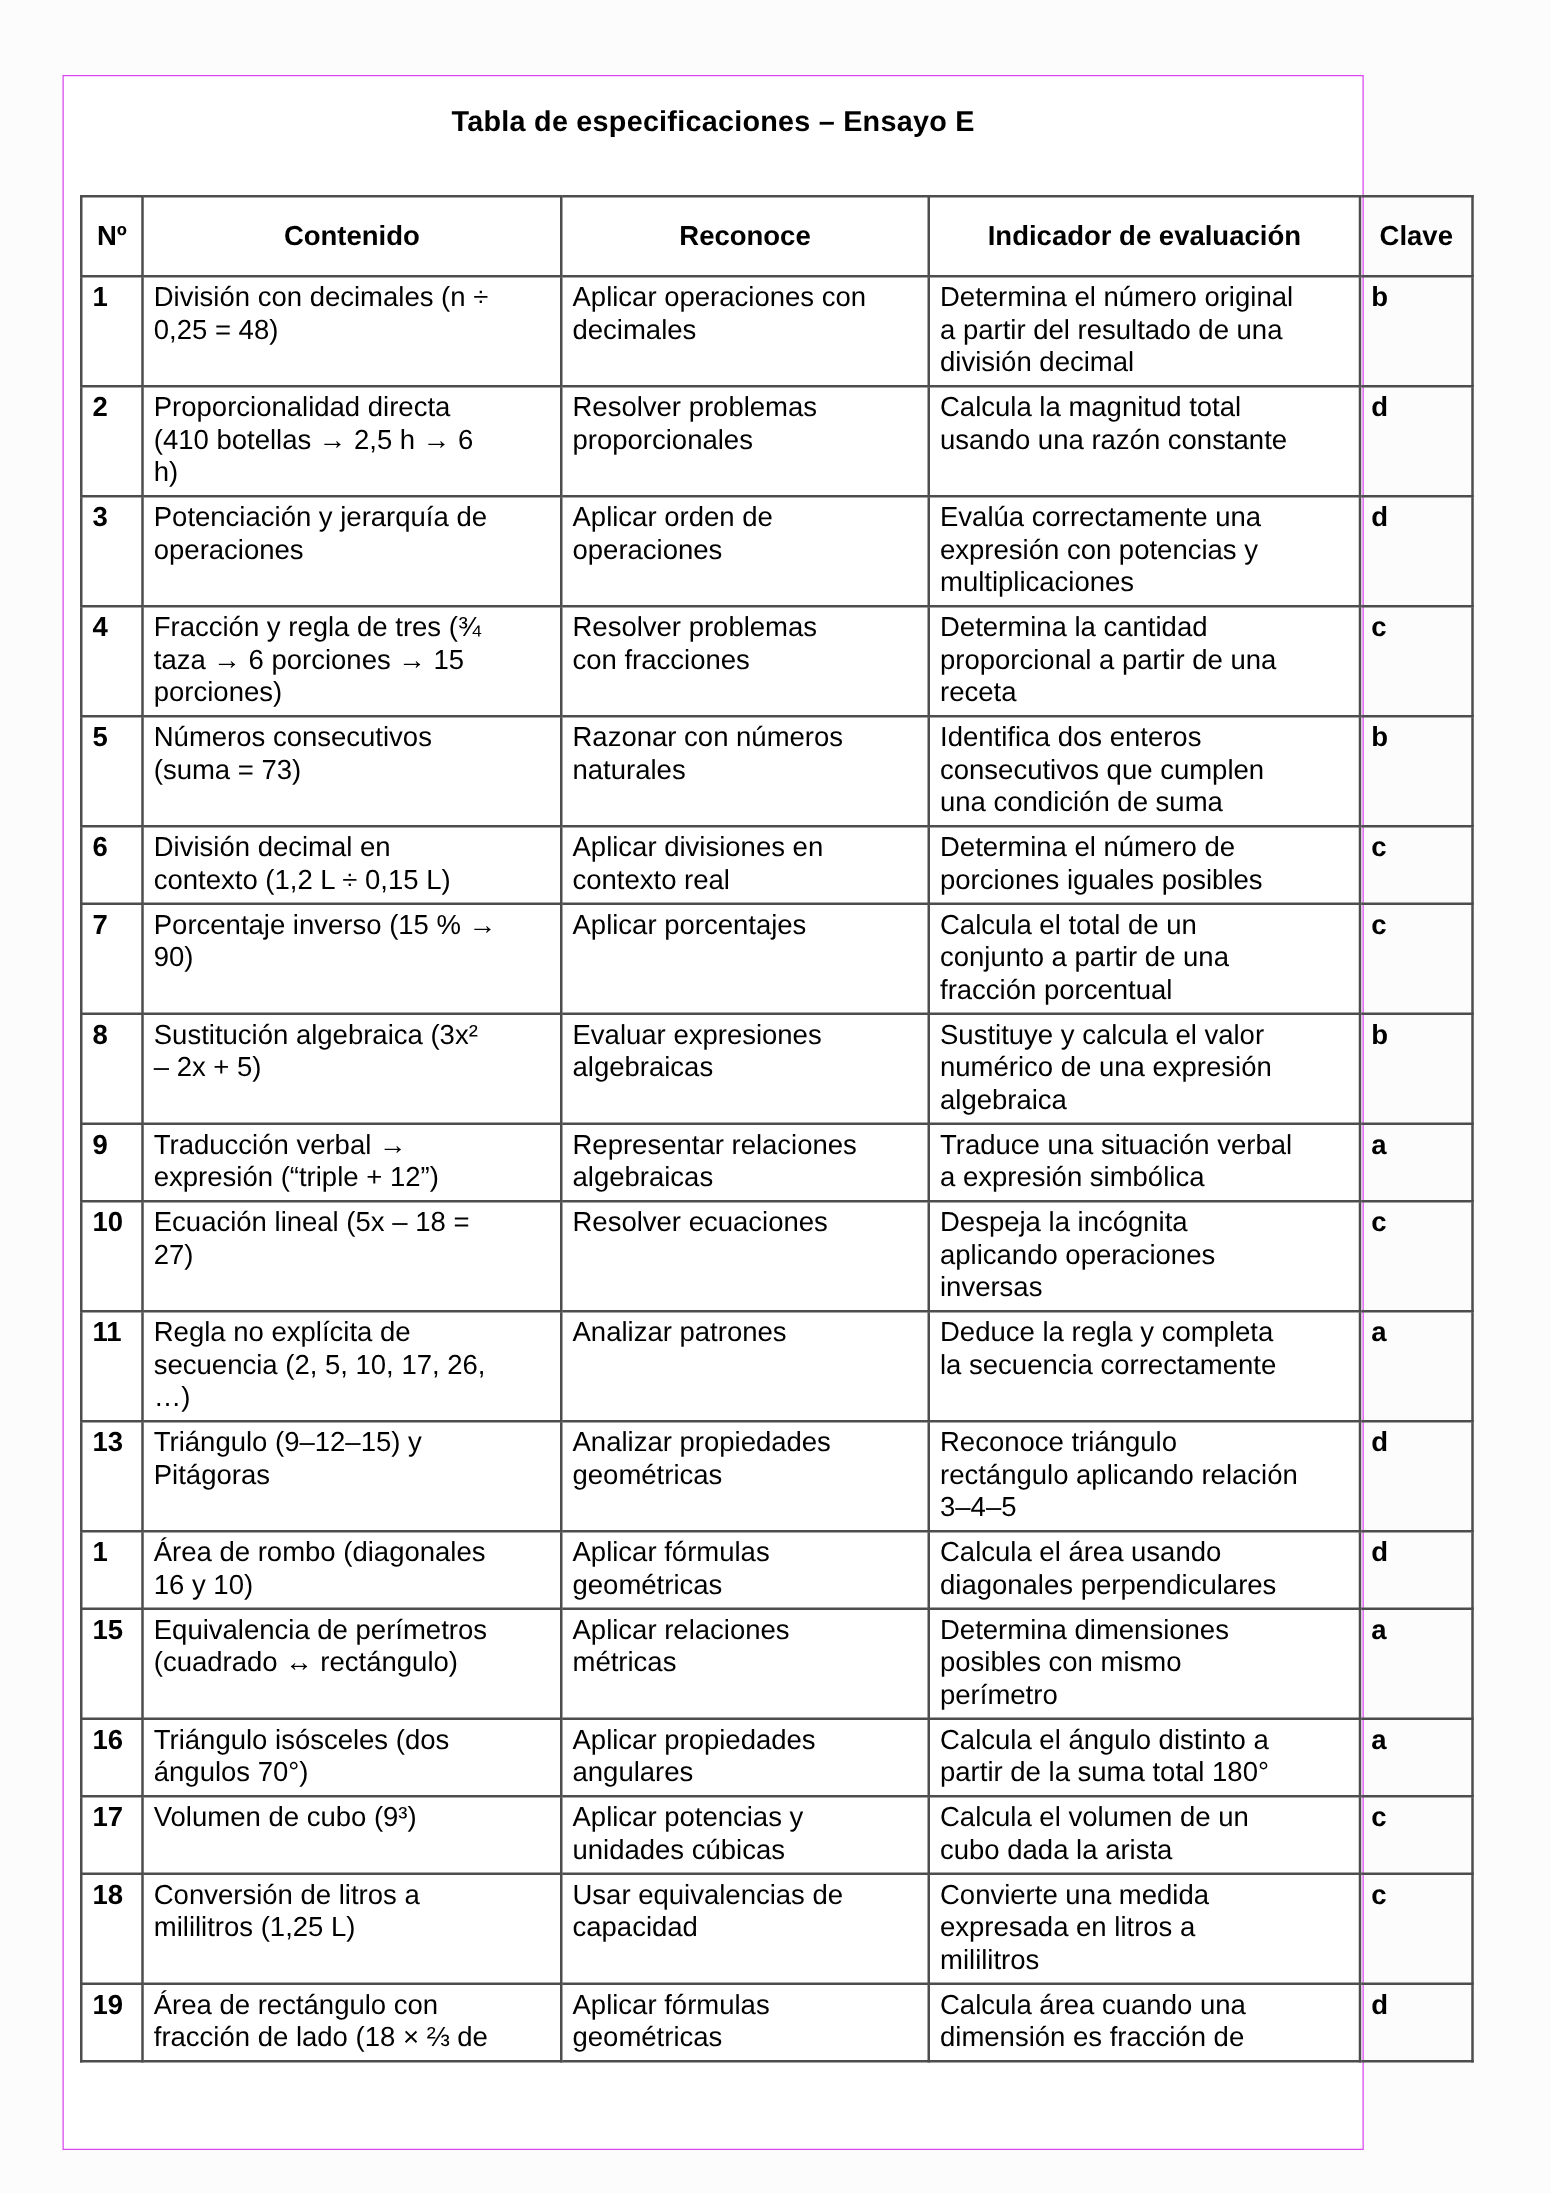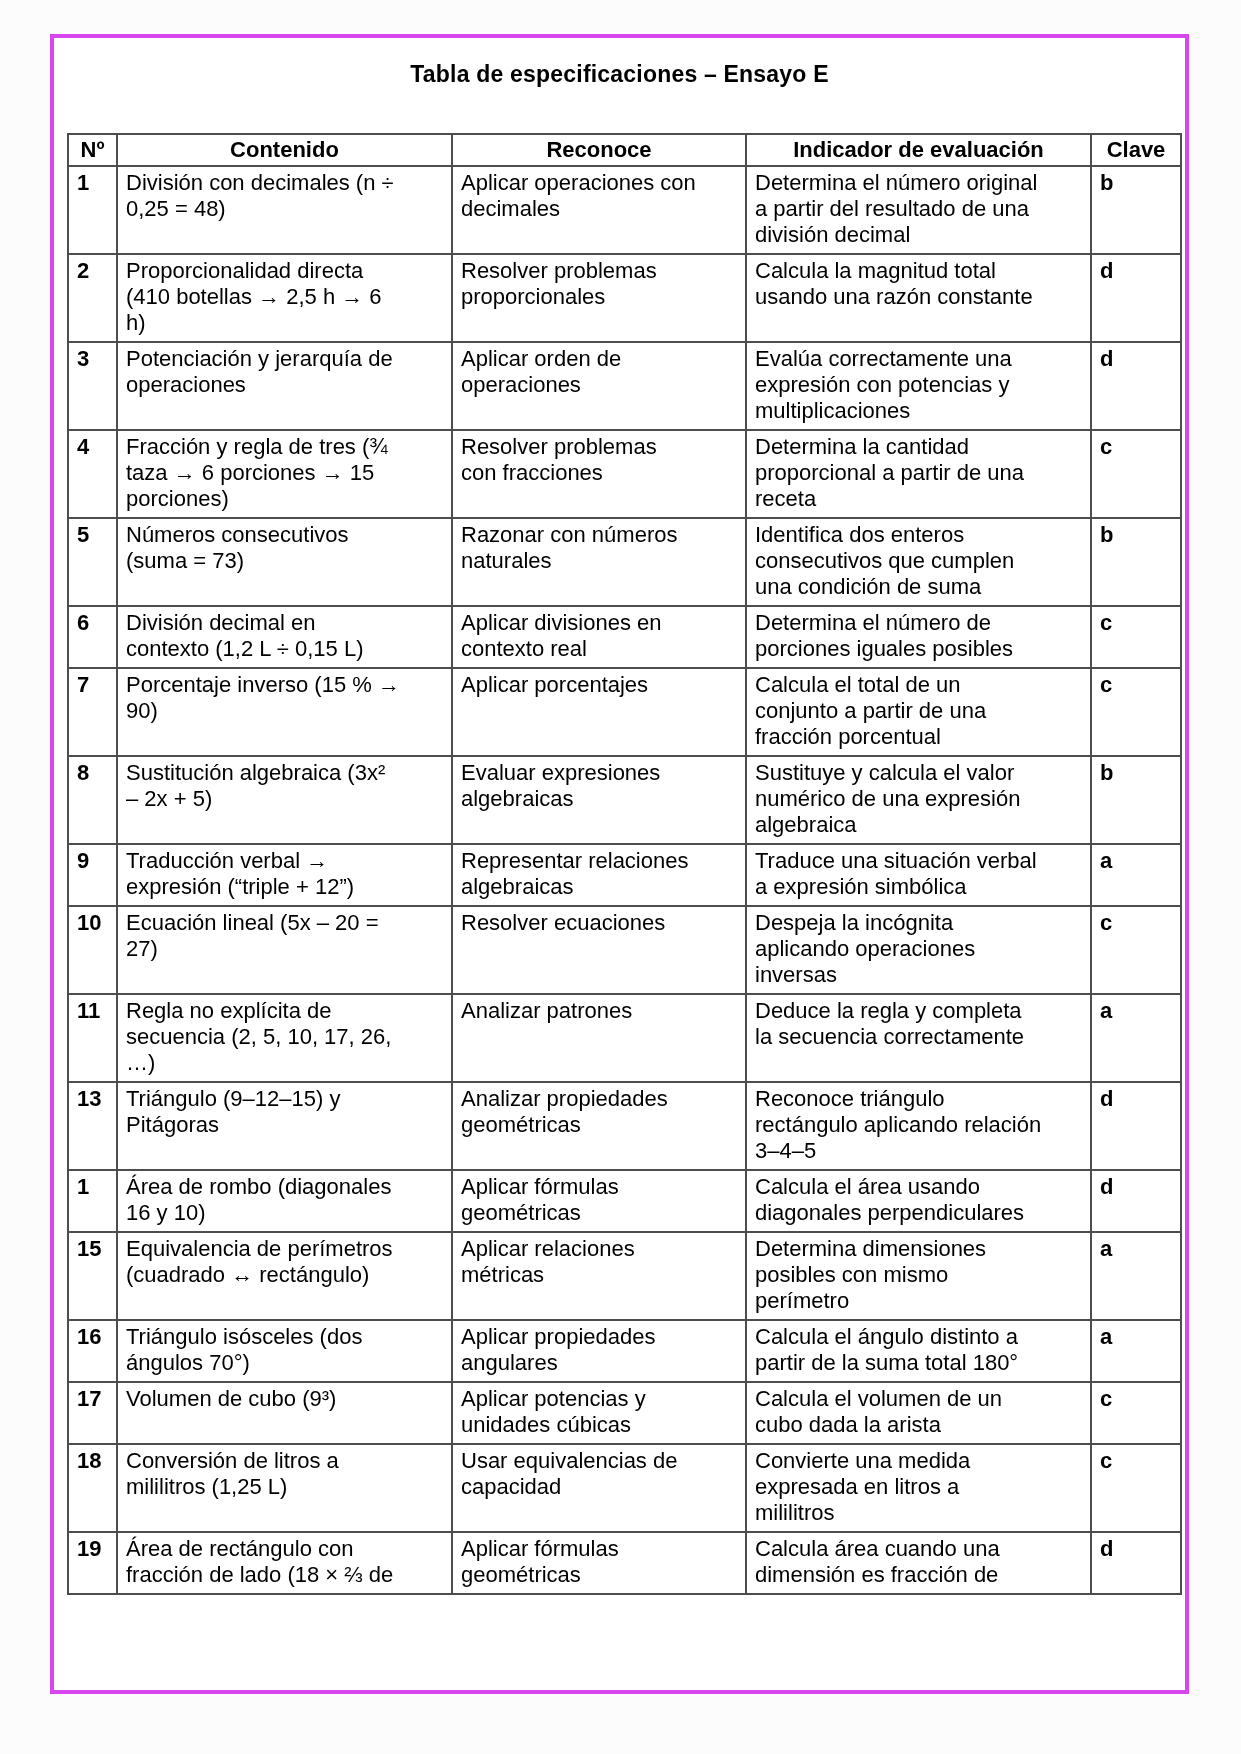--- a/index.html
+++ b/index.html
@@ -11,25 +11,25 @@
   }
   .canvas {
     position: relative;
     width: 1241px;
     height: 1754px;
     overflow: hidden;
   }
   .page {
     position: absolute;
     left: 50px;
-    top: 34px;
-    width: 1139px;
+    top: 60px;
+    width: 1041px;
     height: 1660px;
     background: #ffffff;
-    border: 4px solid #d946ef;
+    border: 1px solid #d946ef;
     box-sizing: border-box;
   }
   .doc-title {
     margin-top: 22px;
     text-align: center;
     font-size: 23px;
     line-height: 28px;
     font-weight: bold;
     letter-spacing: 0.2px;
   }
@@ -43,21 +43,21 @@
     line-height: 26px;
   }
   table.spec th, table.spec td {
     border: 2px solid #4d4d4d;
     box-sizing: border-box;
     overflow: hidden;
   }
   table.spec th {
     font-weight: bold;
     text-align: center;
-    padding: 2px 4px;
+    padding: 18px 4px;
     white-space: nowrap;
     margin-left: 16px;
   }
   table.spec td {
     vertical-align: top;
     text-align: left;
     padding: 3px 8px 5px 8px;
     white-space: pre-line;
   }
   td.c-num {
@@ -187,21 +187,21 @@
             <td class="c-contenido">Traducción verbal →
 expresión (“triple + 12”)</td>
             <td class="c-habilidad">Representar relaciones
 algebraicas</td>
             <td class="c-indicador">Traduce una situación verbal
 a expresión simbólica</td>
             <td class="c-clave">a</td>
           </tr>
           <tr>
             <td class="c-num">10</td>
-            <td class="c-contenido">Ecuación lineal (5x – 20 =
+            <td class="c-contenido">Ecuación lineal (5x – 18 =
 27)</td>
             <td class="c-habilidad">Resolver ecuaciones</td>
             <td class="c-indicador">Despeja la incógnita
 aplicando operaciones
 inversas</td>
             <td class="c-clave">c</td>
           </tr>
           <tr>
             <td class="c-num">11</td>
             <td class="c-contenido">Regla no explícita de

